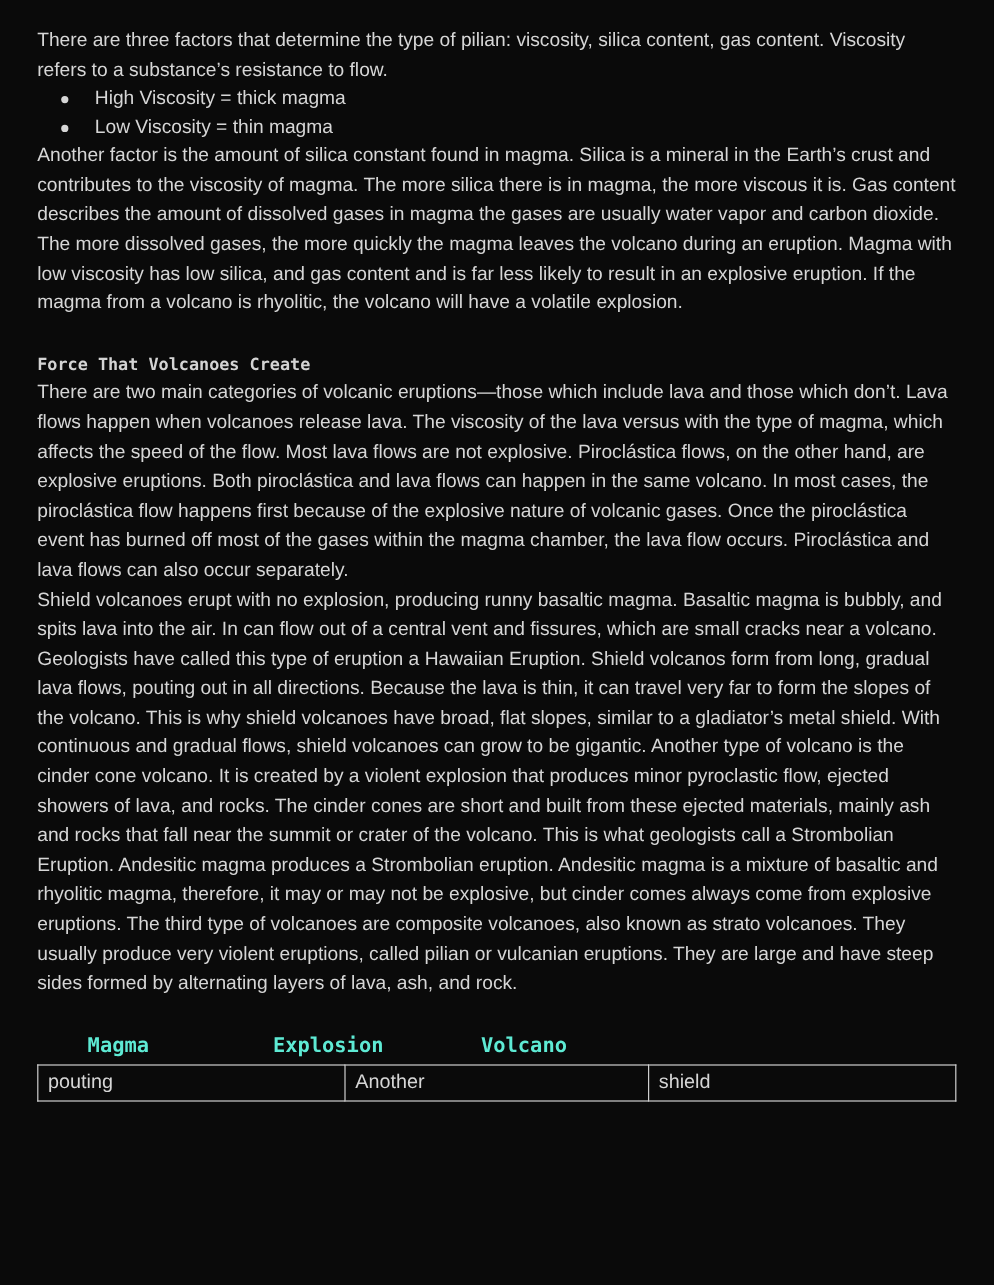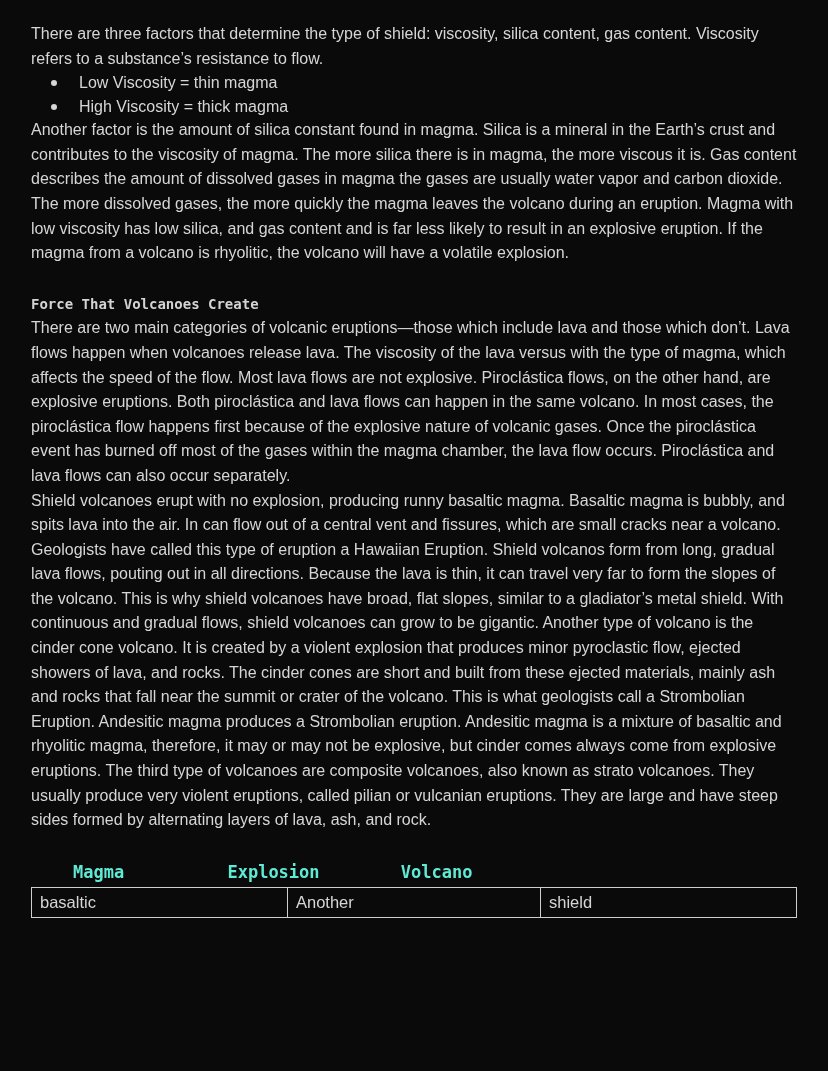--- a/index.html
+++ b/index.html
@@ -77,30 +77,30 @@
   table.data-table col.c1 { width: 256px; }
   table.data-table col.c2 { width: 253px; }
   table.data-table col.c3 { width: 256px; }
 </style>
 </head>
 <body>
 
 <div class="doc">
   <div class="content">
 
-    <p class="body-text">There are three factors that determine the type of shield: viscosity, silica content, gas content. Viscosity refers to a substance’s resistance to flow.</p>
+    <p class="body-text">There are three factors that determine the type of pilian: viscosity, silica content, gas content. Viscosity refers to a substance’s resistance to flow.</p>
 
     <ul class="bullets">
       <li>
         <span class="dot"></span>
-        <span>Low Viscosity = thin magma</span>
+        <span>High Viscosity = thick magma</span>
       </li>
       <li>
         <span class="dot"></span>
-        <span>High Viscosity = thick magma</span>
+        <span>Low Viscosity = thin magma</span>
       </li>
     </ul>
 
     <p class="body-text">Another factor is the amount of silica constant found in magma. Silica is a mineral in the Earth’s crust and contributes to the viscosity of magma. The more silica there is in magma, the more viscous it is. Gas content describes the amount of dissolved gases in magma the gases are usually water vapor and carbon dioxide. The more dissolved gases, the more quickly the magma leaves the volcano during an eruption. Magma with low viscosity has low silica, and gas content and is far less likely to result in an explosive eruption. If the magma from a volcano is rhyolitic, the volcano will have a volatile explosion.</p>
 
     <h2 class="mono-heading">Force That Volcanoes Create</h2>
     <p class="body-text">There are two main categories of volcanic eruptions—those which include lava and those which don’t. Lava flows happen when volcanoes release lava. The viscosity of the lava versus with the type of magma, which affects the speed of the flow. Most lava flows are not explosive. Piroclástica flows, on the other hand, are explosive eruptions. Both piroclástica and lava flows can happen in the same volcano. In most cases, the piroclástica flow happens first because of the explosive nature of volcanic gases. Once the piroclástica event has burned off most of the gases within the magma chamber, the lava flow occurs. Piroclástica and lava flows can also occur separately.</p>
 
     <p class="body-text">Shield volcanoes erupt with no explosion, producing runny basaltic magma. Basaltic magma is bubbly, and spits lava into the air. In can flow out of a central vent and fissures, which are small cracks near a volcano. Geologists have called this type of eruption a Hawaiian Eruption. Shield volcanos form from long, gradual lava flows, pouting out in all directions. Because the lava is thin, it can travel very far to form the slopes of the volcano. This is why shield volcanoes have broad, flat slopes, similar to a gladiator’s metal shield. With continuous and gradual flows, shield volcanoes can grow to be gigantic. Another type of volcano is the cinder cone volcano. It is created by a violent explosion that produces minor pyroclastic flow, ejected showers of lava, and rocks. The cinder cones are short and built from these ejected materials, mainly ash and rocks that fall near the summit or crater of the volcano. This is what geologists call a Strombolian Eruption. Andesitic magma produces a Strombolian eruption.  Andesitic magma is a mixture of basaltic and rhyolitic magma, therefore, it may or may not be explosive, but cinder comes always come from explosive eruptions. The third type of volcanoes are composite volcanoes, also known as strato volcanoes. They usually produce very violent eruptions, called pilian or vulcanian eruptions. They are large and have steep sides formed by alternating layers of lava, ash, and rock.</p>
 
@@ -111,21 +111,21 @@
         <span class="th-label th-volcano">Volcano</span>
       </div>
       <table class="data-table">
         <colgroup>
             <col class="c1">
             <col class="c2">
             <col class="c3">
           </colgroup>
         <tbody>
           <tr>
-            <td>basaltic</td>
+            <td>pouting</td>
             <td>Another</td>
             <td>shield</td>
           </tr>
         </tbody>
       </table>
     </div>
 
   </div>
 </div>
 

